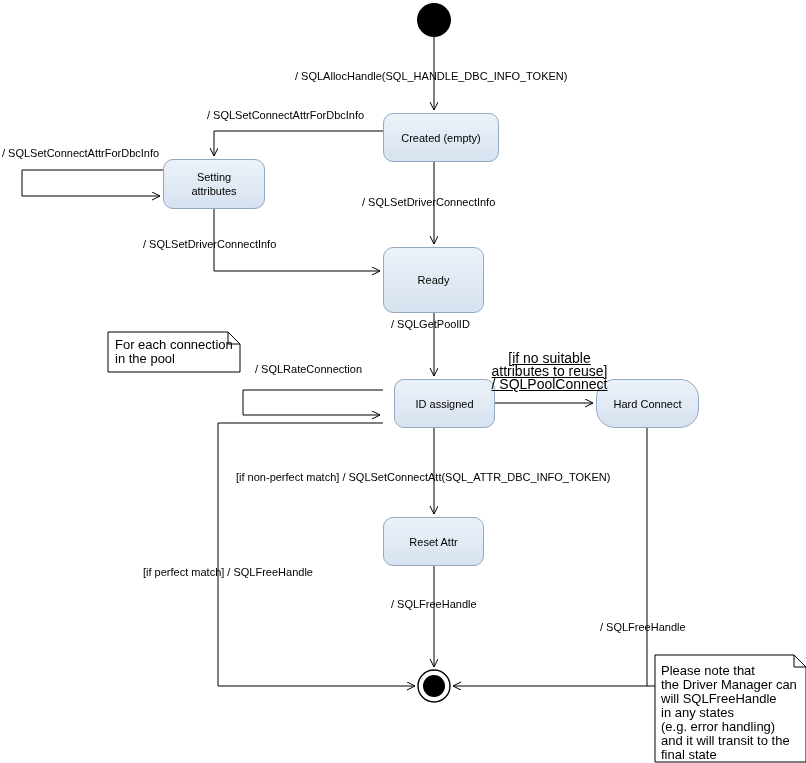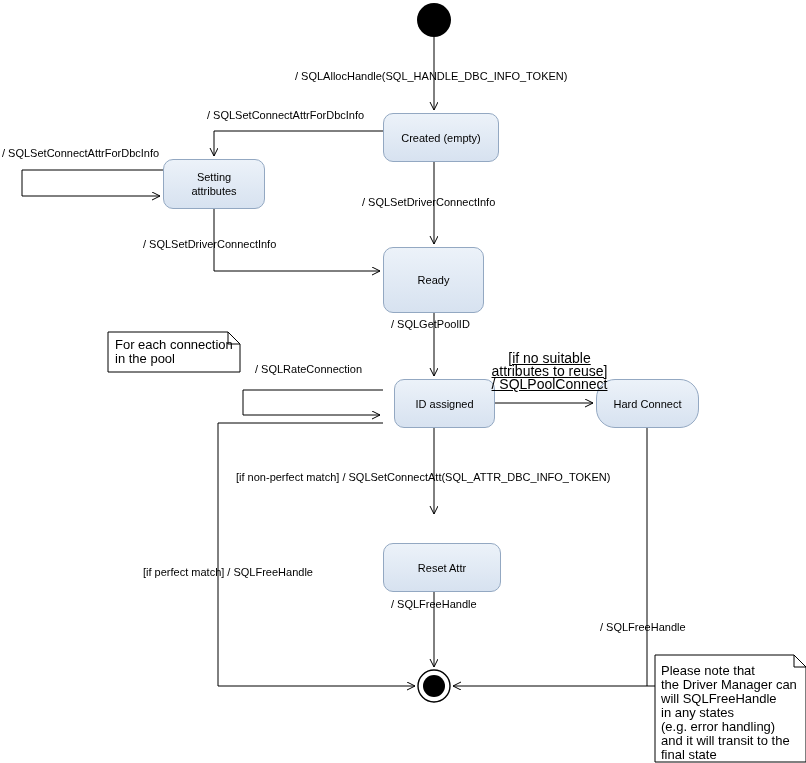--- a/index.html
+++ b/index.html
@@ -98,21 +98,21 @@
   </div>
 
   <div class="state" style="left:394px; top:379px; width:101px; height:49px;">
     <span>ID assigned</span>
   </div>
 
   <div class="state" style="left:596px; top:379px; width:103px; height:49px;border-radius:19px;">
     <span>Hard Connect</span>
   </div>
 
-  <div class="state" style="left:383px; top:517px; width:118px; height:49px;margin-top:26px;">
+  <div class="state" style="left:383px; top:517px; width:101px; height:49px;">
     <span>Reset Attr</span>
   </div>
 
   <div class="lbl" style="left:295px; top:70px;">/ SQLAllocHandle(SQL_HANDLE_DBC_INFO_TOKEN)</div>
 
   <div class="lbl" style="left:207px; top:109px;">/ SQLSetConnectAttrForDbcInfo</div>
 
   <div class="lbl" style="left:2px; top:147px;">/ SQLSetConnectAttrForDbcInfo</div>
 
   <div class="lbl" style="left:143px; top:238px;">/ SQLSetDriverConnectInfo</div>

